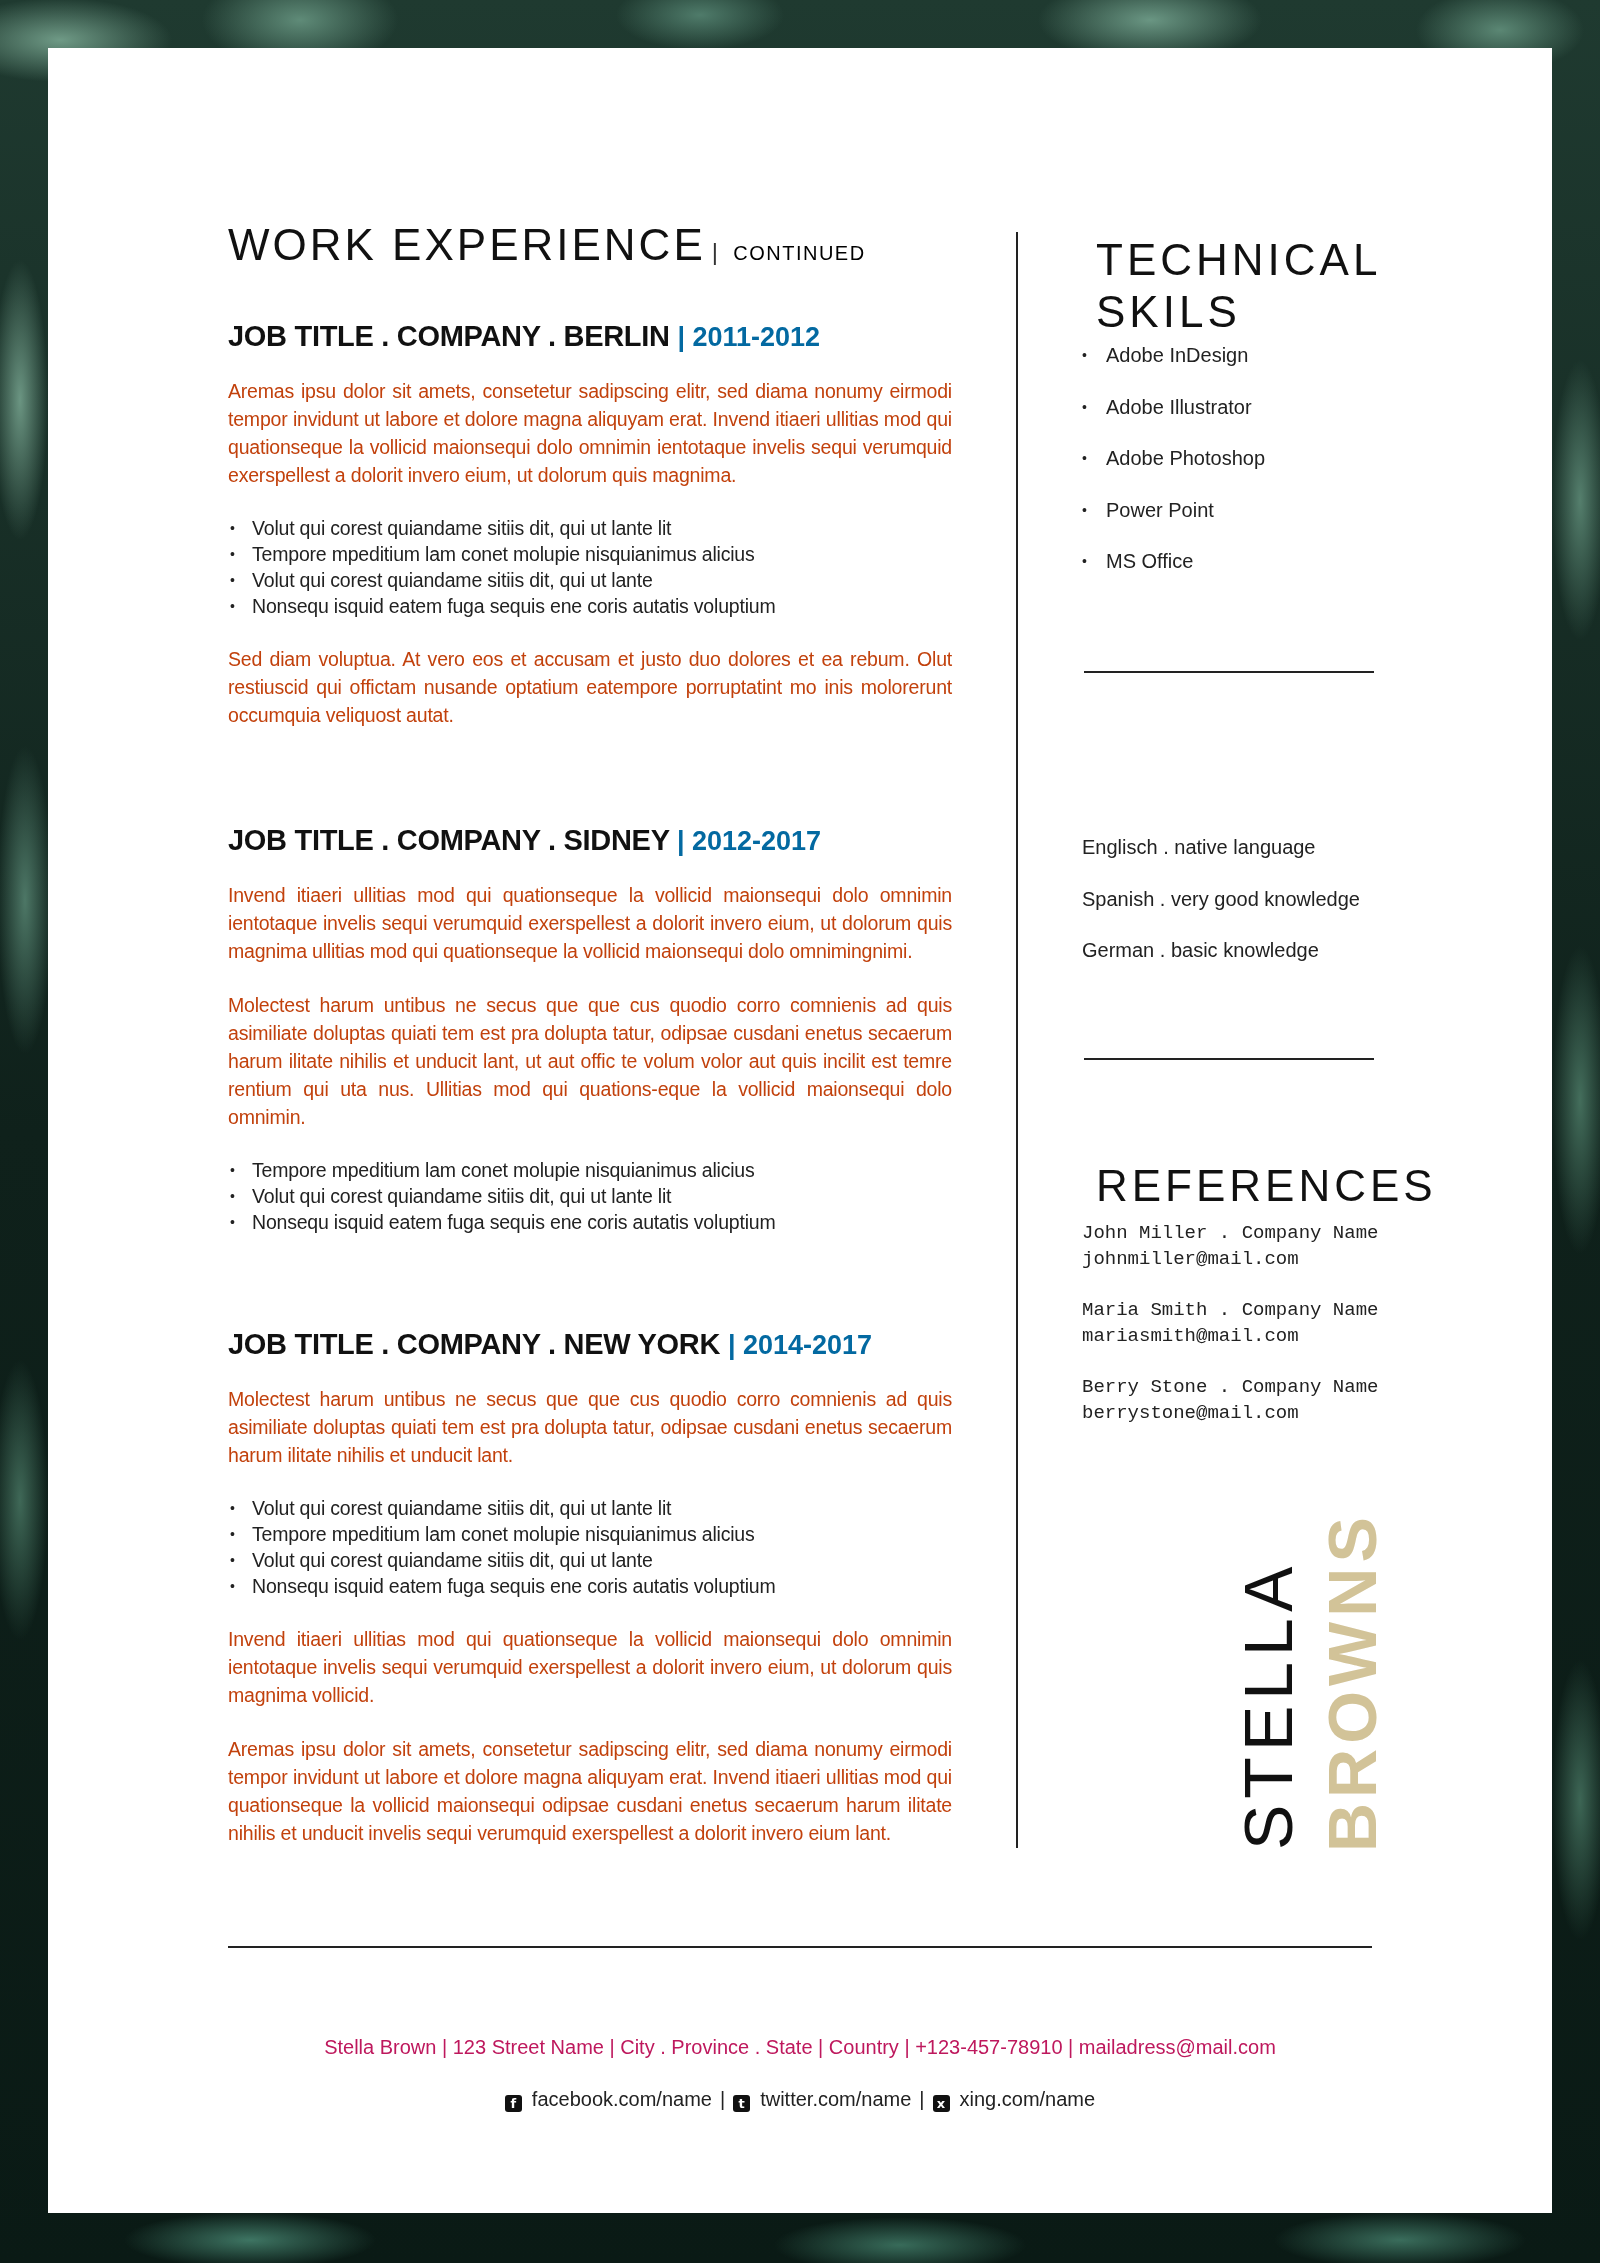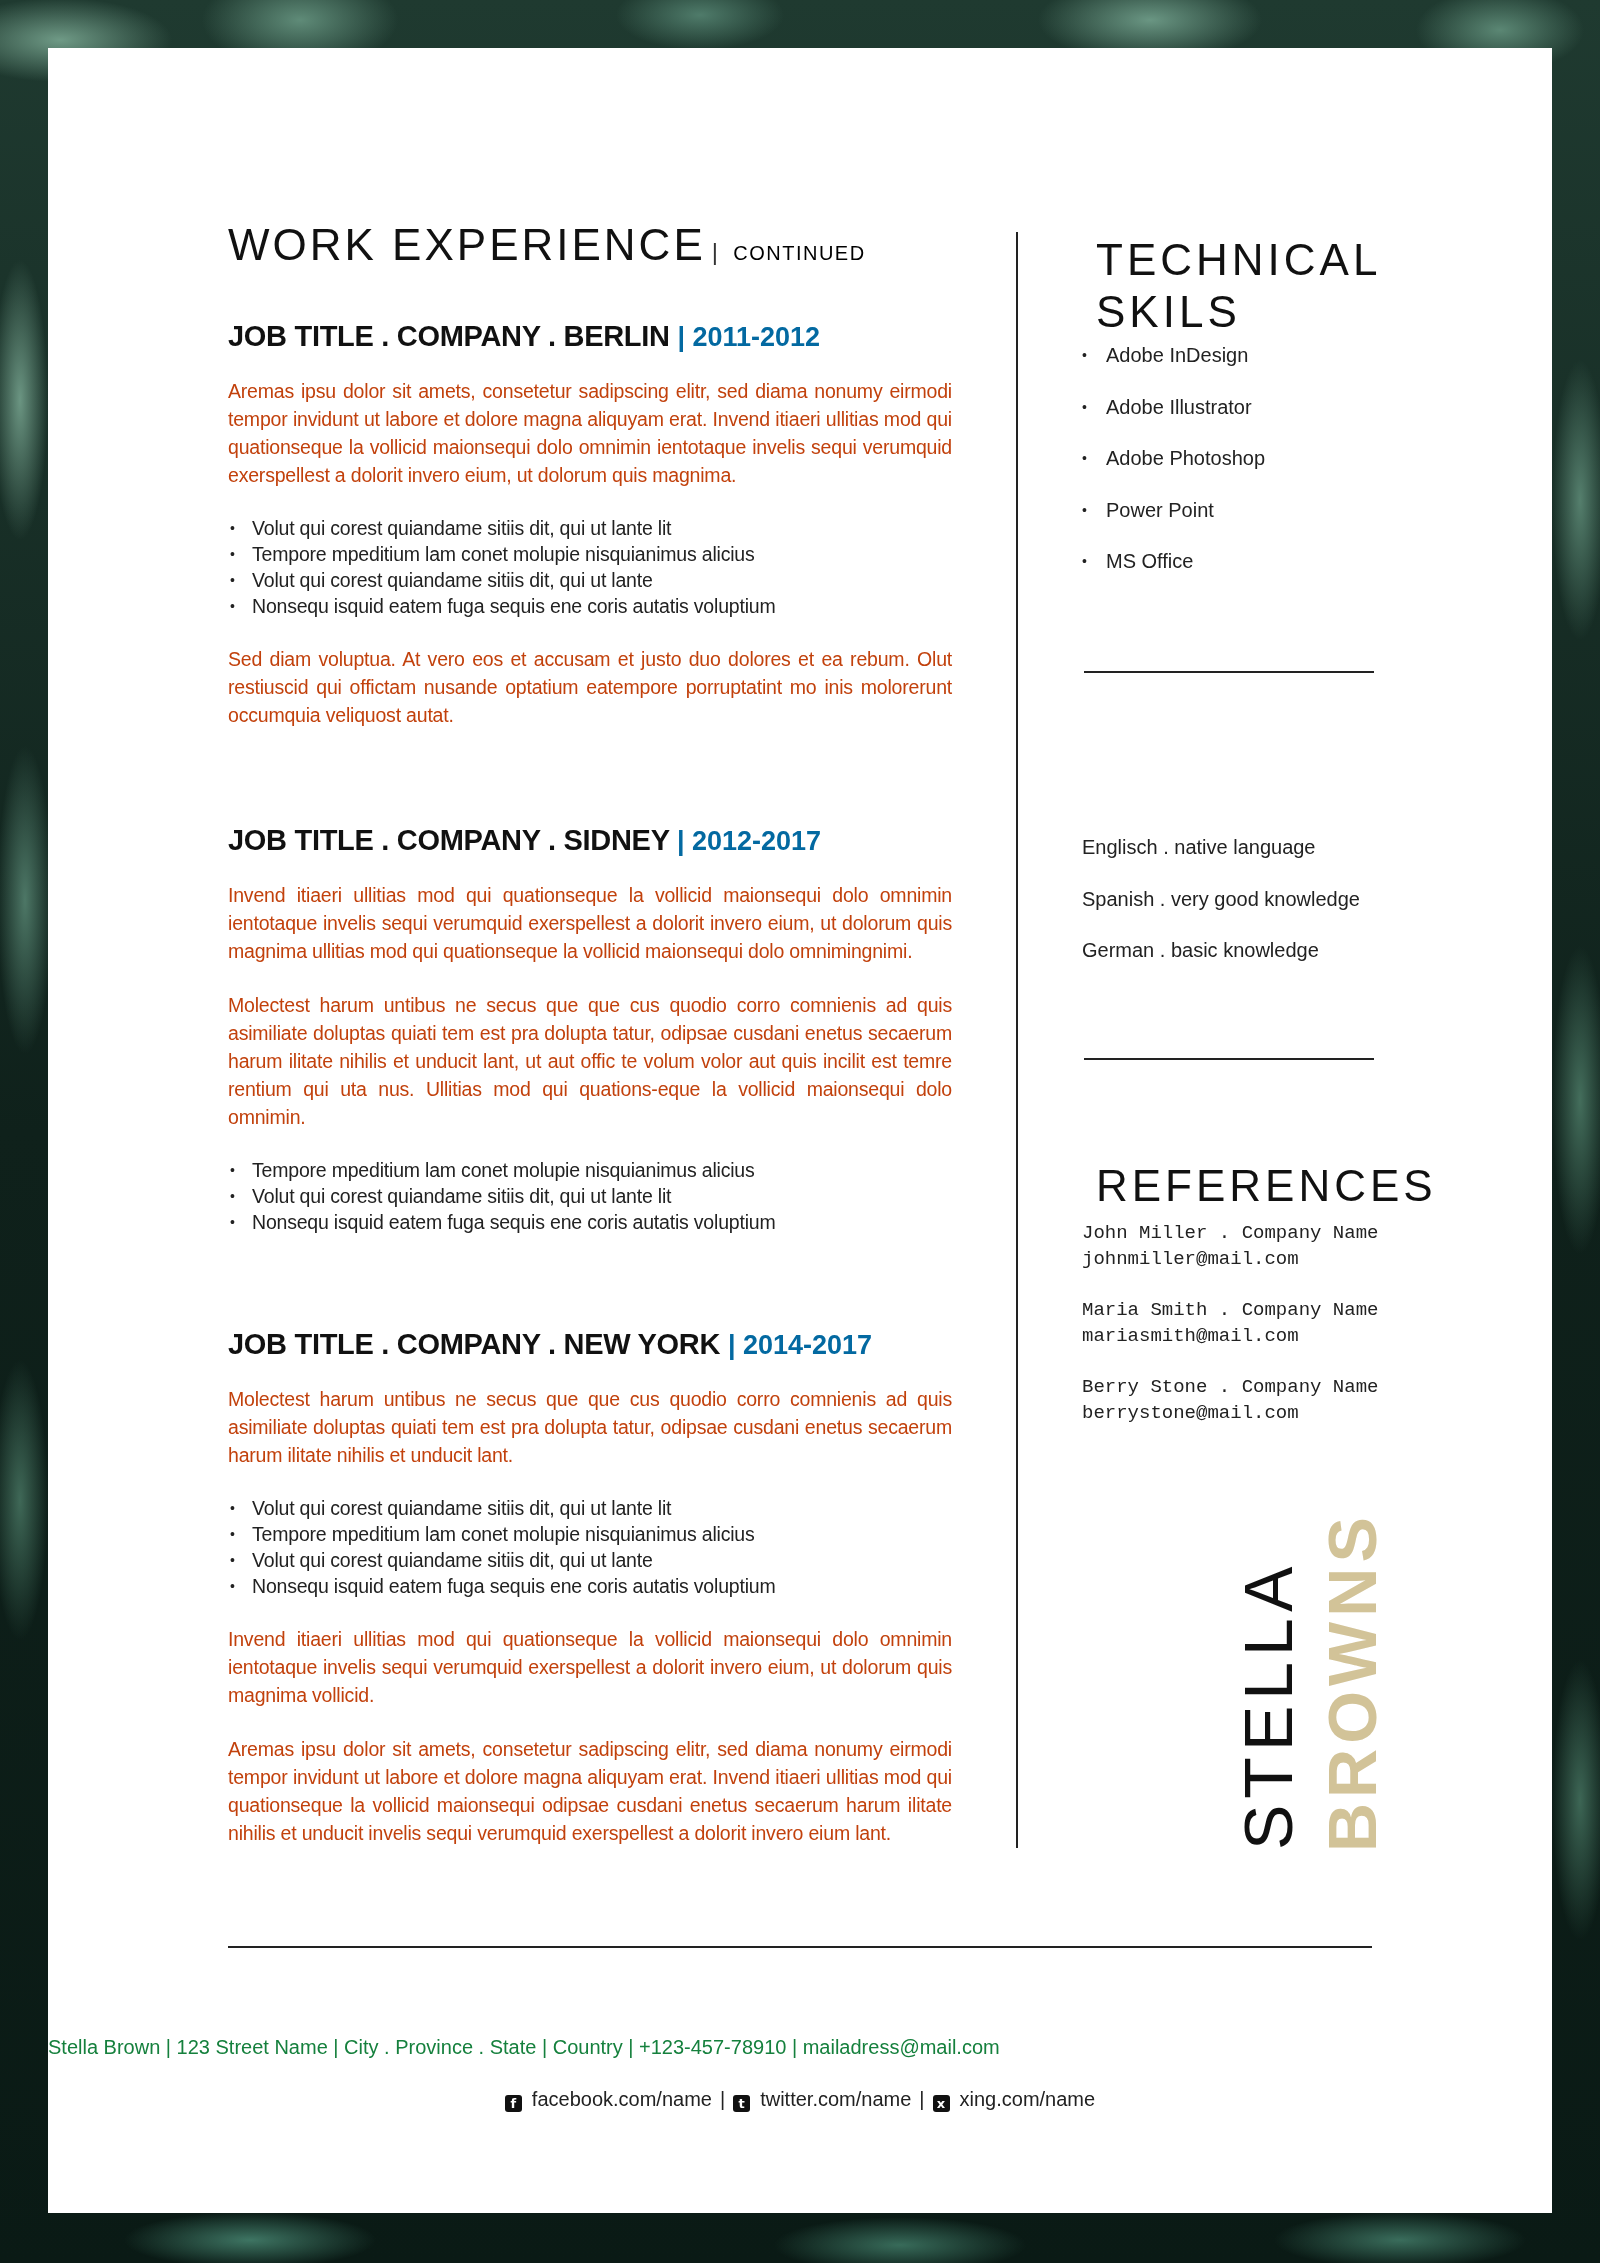--- a/index.html
+++ b/index.html
@@ -78,22 +78,22 @@
     font-size: 68px; letter-spacing: 6px; color: #111; white-space: nowrap; line-height: 68px;
   }
   .name-last {
     position: absolute; left: 1270px; top: 1804px;
     transform: rotate(-90deg); transform-origin: 0 0;
     font-size: 68px; letter-spacing: 5px; color: #d2c398; font-weight: bold; white-space: nowrap; line-height: 68px;
   }
 
   
   .footer-line1 {
-    position: absolute; left: 0; width: 1504px; top: 1988px; 
-    font-size: 20px; color: #15803d; white-space: nowrap;
+    position: absolute; left: 0; width: 1504px; top: 1988px; text-align: center;
+    font-size: 20px; color: #be185d; white-space: nowrap;
   }
   .footer-line2 {
     position: absolute; left: 0; width: 1504px; top: 2040px; text-align: center;
     font-size: 20px; color: #222; white-space: nowrap;
   }
   .soc-icon {
     display: inline-block; width: 17px; height: 17px; background: #111; border-radius: 3px;
     color: #fff; font-size: 13px; font-weight: bold; line-height: 18px; text-align: center;
     vertical-align: -2px; margin-right: 10px; font-family: "DejaVu Sans", sans-serif;
   }

